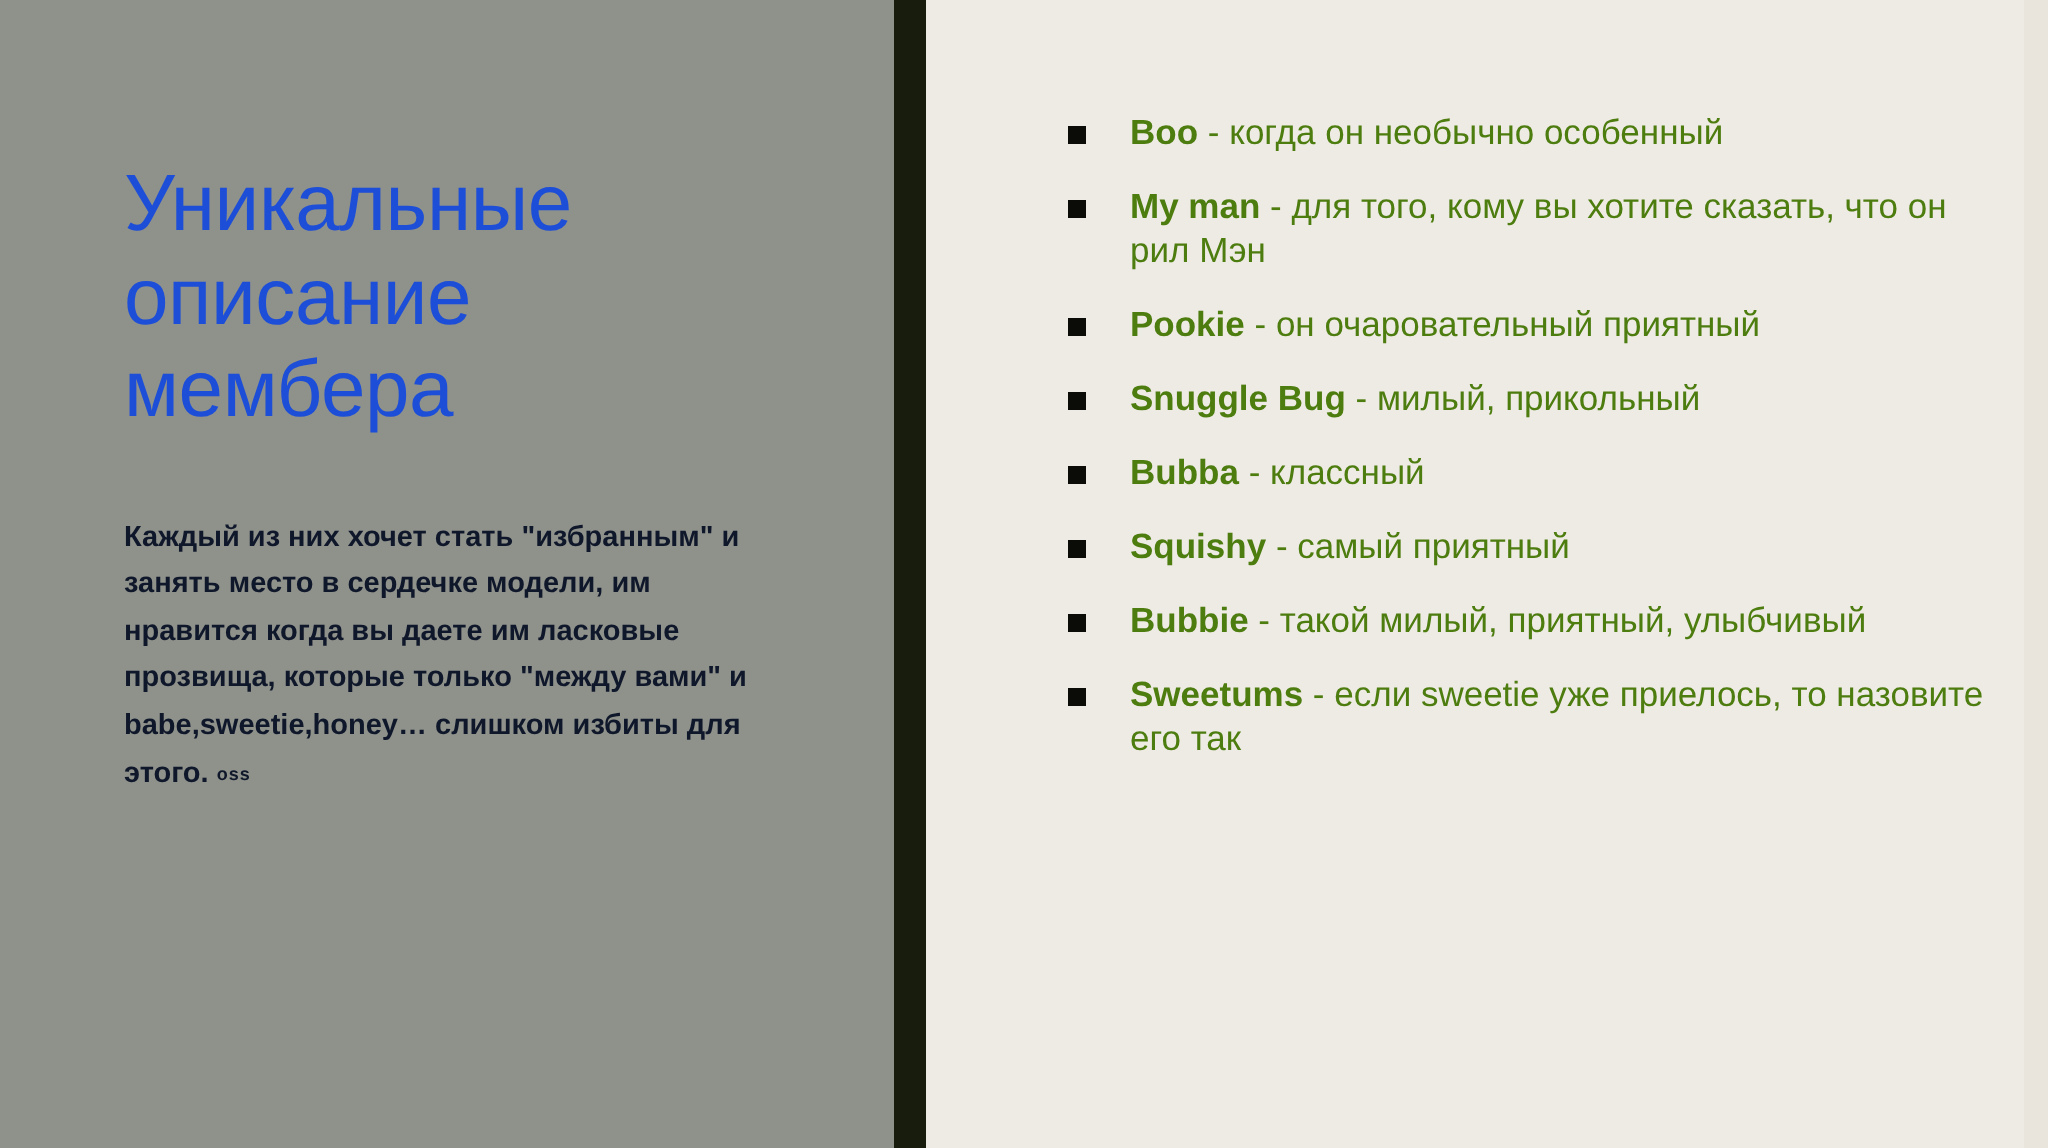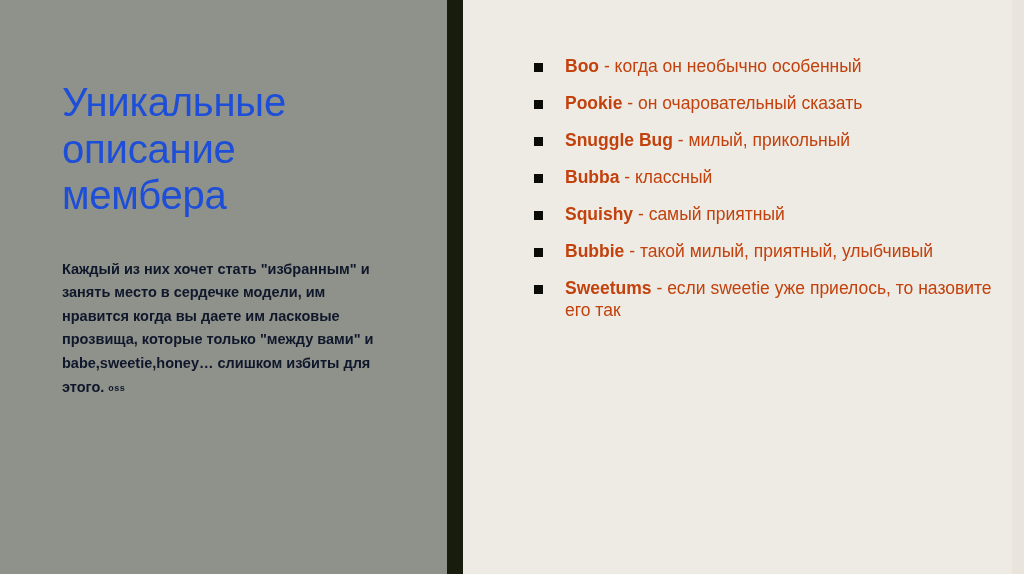--- a/index.html
+++ b/index.html
@@ -95,21 +95,21 @@
     margin: 0;
     padding: 0;
     list-style: none;
   }
   .list-item {
     position: relative;
     padding-left: 31px;
     margin-bottom: 15px;
     font-size: 17.5px;
     line-height: 1.26;
-    color: #c2410c;
+    color: #4d7c0f;
   }
   .list-item:last-child {
     margin-bottom: 0;
   }
   .bullet {
     position: absolute;
     left: 0;
     top: 8px;
     width: 9px;
     height: 9px;
@@ -140,21 +140,25 @@
     <span class="body-mark">oss</span>
   </p>
 
   <ul class="list">
     <li class="list-item">
       <span class="bullet"></span>
       <span class="term">Boo</span><span class="desc"> - </span><span class="desc">когда он необычно особенный</span>
     </li>
     <li class="list-item">
       <span class="bullet"></span>
-      <span class="term">Pookie</span><span class="desc"> - </span><span class="desc">он очаровательный сказать</span>
+      <span class="term">My man</span><span class="desc"> - </span><span class="desc">для того, кому вы хотите сказать, что он рил Мэн</span>
+    </li>
+    <li class="list-item">
+      <span class="bullet"></span>
+      <span class="term">Pookie</span><span class="desc"> - </span><span class="desc">он очаровательный приятный</span>
     </li>
     <li class="list-item">
       <span class="bullet"></span>
       <span class="term">Snuggle Bug</span><span class="desc"> - </span><span class="desc">милый, прикольный</span>
     </li>
     <li class="list-item">
       <span class="bullet"></span>
       <span class="term">Bubba</span><span class="desc"> - </span><span class="desc">классный</span>
     </li>
     <li class="list-item">

